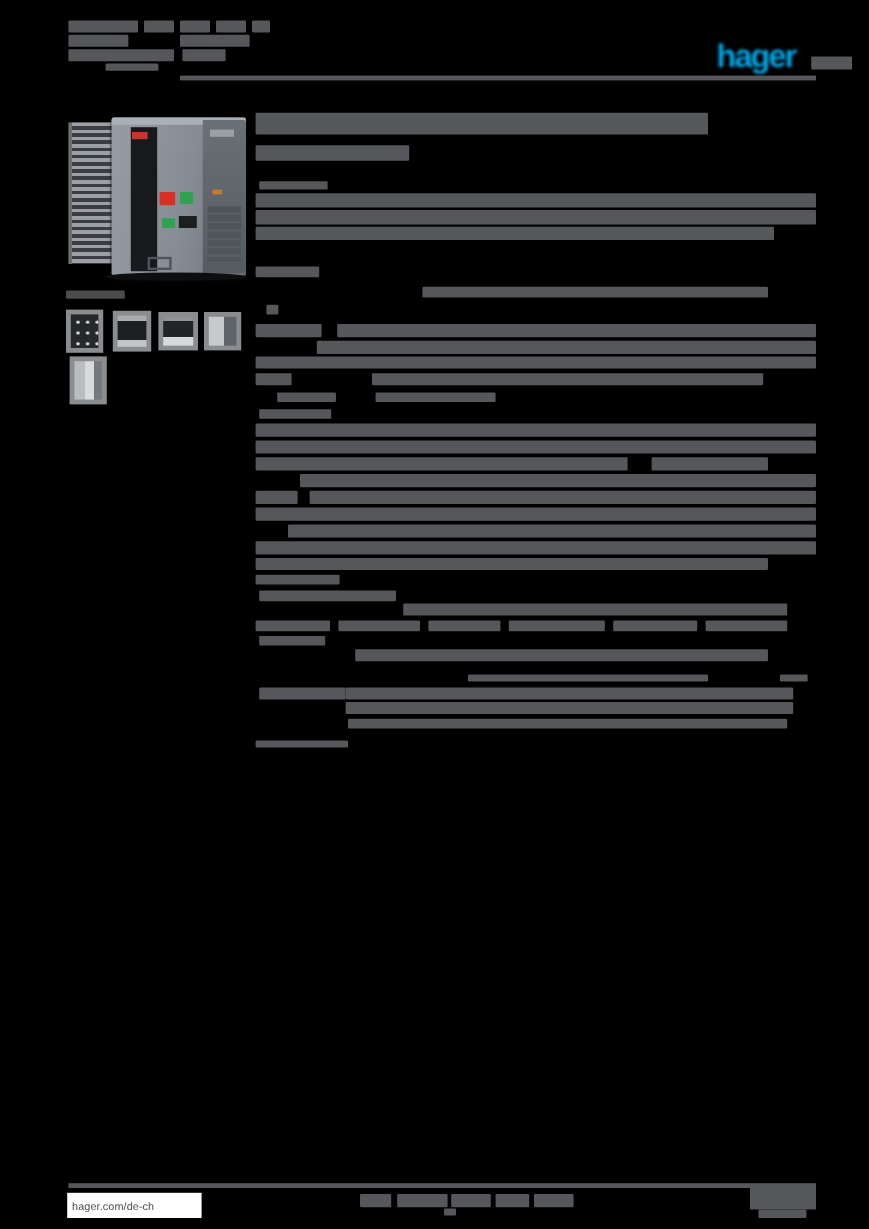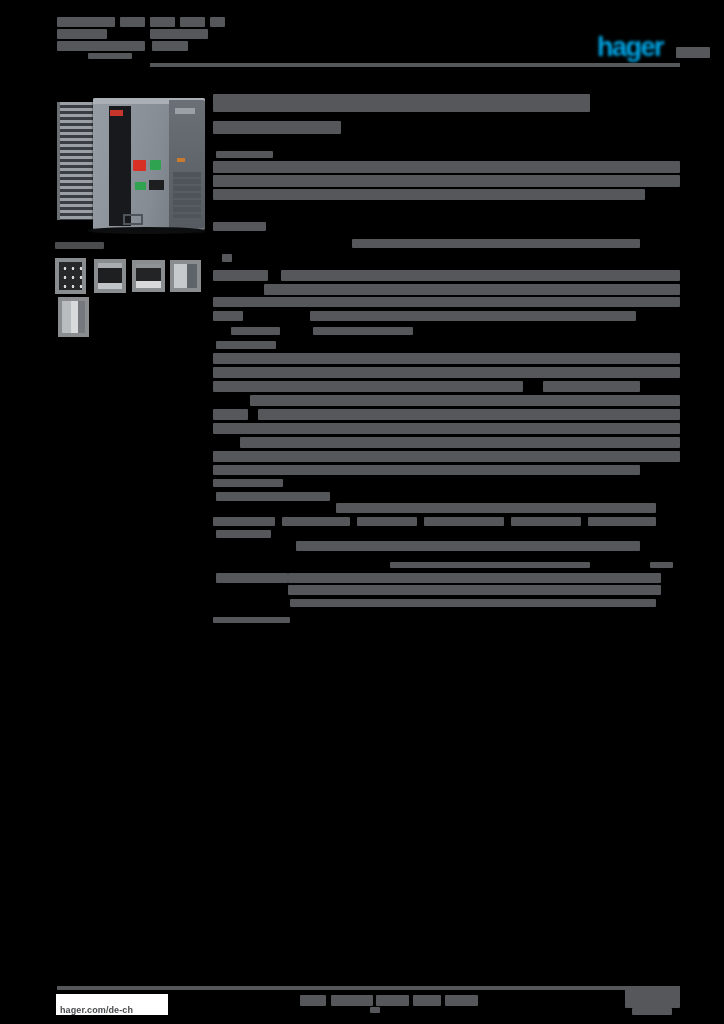--- a/index.html
+++ b/index.html
@@ -39,21 +39,21 @@
   
   .thumb{position:absolute;background:#898d90;}
   .thumb-img{position:absolute;left:4px;top:4px;right:4px;bottom:4px;}
   .rear-contacts{background:#26282a;background-image:radial-gradient(circle,#d8dadc 1.2px,transparent 1.6px);background-size:8px 9px;background-position:2px 2px;}
   .front-closed{background:linear-gradient(180deg,#a9adb1 0 18%,#1d1f21 18% 78%,#c2c5c8 78%);}
   .front-terminals{background:linear-gradient(180deg,#8f9396 0 15%,#222426 15% 70%,#d7d9db 70%);}
   .side-profile{background:linear-gradient(90deg,#c7cacd 0 55%,#5f6468 55%);}
   .side-tall{background:linear-gradient(90deg,#b9bdc0 0 40%,#d8dadc 40% 70%,#75797d 70%);}
   
   #footer-urlbox{position:absolute;left:56px;top:994px;width:112px;height:21px;background:#ffffff;
-      display:flex;align-items:flex-end;font-weight:bold;}
+      display:flex;align-items:center;}
   #footer-url{color:#4a4c4e;font-size:9px;padding-left:4px;letter-spacing:0.1px;filter:blur(0.4px);}
 </style>
 </head>
 <body>
 
 <div id="page">
 
   <div id="logo">hager</div>
   <div id="header-rule" class="rule"></div>
 

